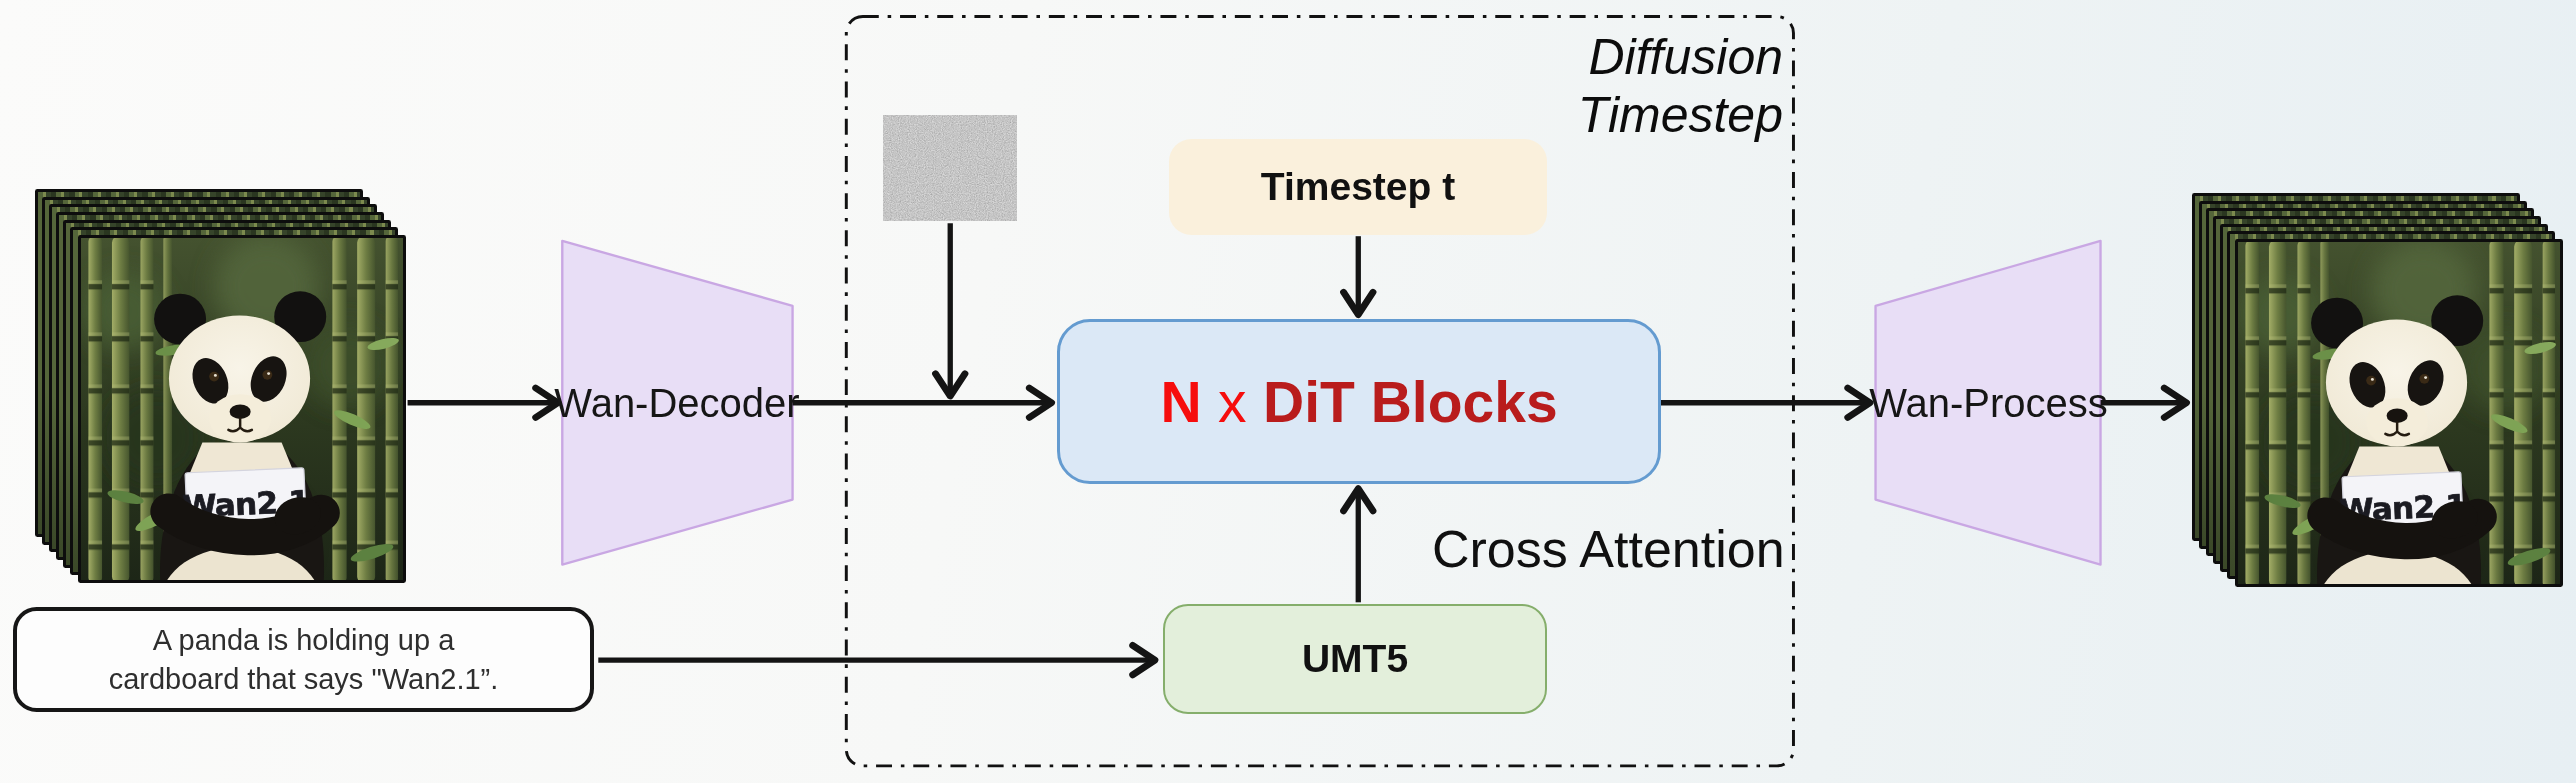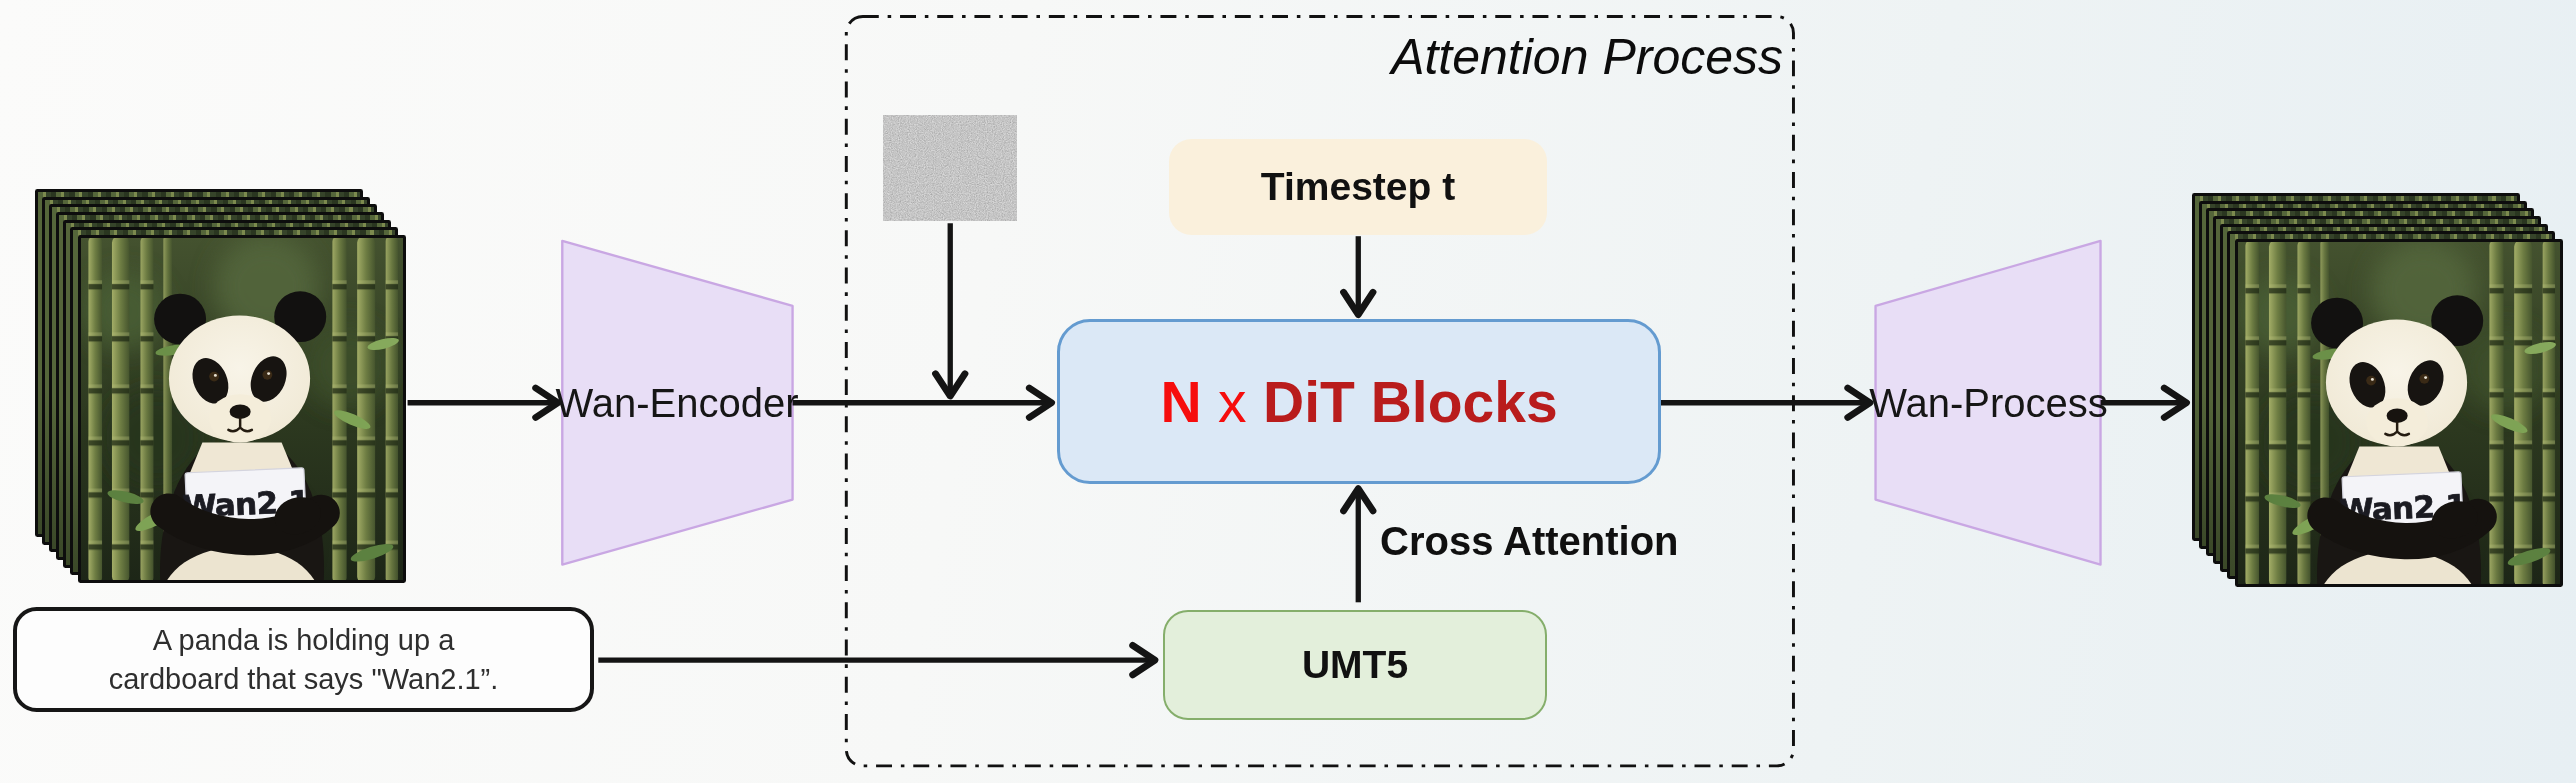--- a/index.html
+++ b/index.html
@@ -33,28 +33,28 @@
   .flow{stroke:var(--arrow);stroke-width:9;fill:none;}
   .boundary{stroke:var(--boundary);stroke-width:5;fill:none;stroke-dasharray:27 15 6 15;}
   .vae-shape{fill:var(--vae-fill);stroke:var(--vae-border);stroke-width:4;stroke-linejoin:round;}
   
   .node{position:absolute;display:flex;align-items:center;justify-content:center;box-sizing:border-box;text-align:right;}
   .box-timestep{left:1169px;top:139px;width:378px;height:96px;border-radius:22.4px;background:var(--timestep-fill);font-size:39px;font-weight:600;}
   .box-dit{left:1057px;top:319px;width:604px;height:165px;border-radius:33px;background:var(--dit-fill);border:3.5px solid var(--dit-border);font-size:57px;gap:16.5px;}
   .box-dit .n{color:var(--accent-red);font-weight:800;}
   .box-dit .x{color:var(--accent-red);font-weight:400;}
   .box-dit .dit{color:#b91c1c;font-weight:700;}
-  .box-umt5{left:1163px;top:604px;width:384px;height:110px;border-radius:25px;background:var(--umt5-fill);border:2.4px solid var(--umt5-border);font-size:39px;font-weight:600;margin-top:6px;}
+  .box-umt5{left:1163px;top:604px;width:384px;height:110px;border-radius:25px;background:var(--umt5-fill);border:2.4px solid var(--umt5-border);font-size:39px;font-weight:600;}
   .box-prompt{left:13px;top:607px;width:581px;height:105px;border-radius:23.6px;background:#fdfdfd;border:4.1px solid #161616;
               flex-direction:column;font-size:29px;line-height:1.34;color:#2e2e2e;text-align:center;}
   .lbl-vae{flex-direction:row;font-size:40px;line-height:1.2;color:#161616;}
   .lbl-encoder{left:562px;top:241px;width:230px;height:324px;}
   .lbl-decoder{left:1876px;top:241px;width:225px;height:324px;}
   .lbl-title{position:absolute;left:1370px;top:28px;width:413px;text-align:right;font-size:50px;font-style:italic;font-weight:500;color:#0c0c0c;}
-  .lbl-cross{position:absolute;left:1380px;top:519px;font-size:40px;font-weight:700;white-space:nowrap;color:#101010;}
+  .lbl-cross{position:absolute;left:1432px;top:519px;font-size:52px;font-weight:400;white-space:nowrap;color:#101010;}
 </style>
 </head>
 <body>
 
 <div class="canvas">
 
   <div class="stack" style="left:35px;top:189px;width:390px;height:413px;">
     <div class="frame" style="left:0px;top:0px;"></div>
     <div class="frame" style="left:7px;top:7.7px;"></div>
     <div class="frame" style="left:14px;top:15.4px;"></div>
@@ -188,21 +188,21 @@
     <line class="flow" x1="690" y1="682" x2="942" y2="682" marker-end="url(#ah)"></line>
     <line class="flow" x1="1342" y1="682" x2="1778" y2="682" marker-end="url(#ah)"></line>
     <line class="flow" x1="1609" y1="378" x2="1609" y2="668" marker-end="url(#ah)"></line>
     <line class="flow" x1="2300" y1="400" x2="2300" y2="530" marker-end="url(#ah)"></line>
     <line class="flow" x1="2300" y1="1020" x2="2300" y2="830" marker-end="url(#ah)"></line>
     <line class="flow" x1="2811" y1="682" x2="3164" y2="682" marker-end="url(#ah)"></line>
     <line class="flow" x1="3557" y1="682" x2="3700" y2="682" marker-end="url(#ah)"></line>
     <line class="flow" x1="1013" y1="1118" x2="1953" y2="1118" marker-end="url(#ah)"></line>
   </svg>
 
-  <div class="lbl-title">Attention Process</div>
+  <div class="lbl-title">Diffusion Timestep</div>
 
   <div class="node box-timestep">
     <span>Timestep t</span>
   </div>
 
   <div class="node box-dit">
     <span class="n">N</span>
     <span class="x">x</span>
     <span class="dit">DiT Blocks</span>
   </div>
@@ -213,21 +213,21 @@
     <span>UMT5</span>
   </div>
 
   <div class="node box-prompt">
     <span>A panda is holding up a</span>
     <span>cardboard that says "Wan2.1”.</span>
   </div>
 
   <div class="node lbl-vae lbl-encoder">
     <span>Wan-</span>
-    <span>Encoder</span>
+    <span>Decoder</span>
   </div>
 
   <div class="node lbl-vae lbl-decoder">
     <span>Wan-</span>
     <span>Process</span>
   </div>
 
 </div>
 
 

